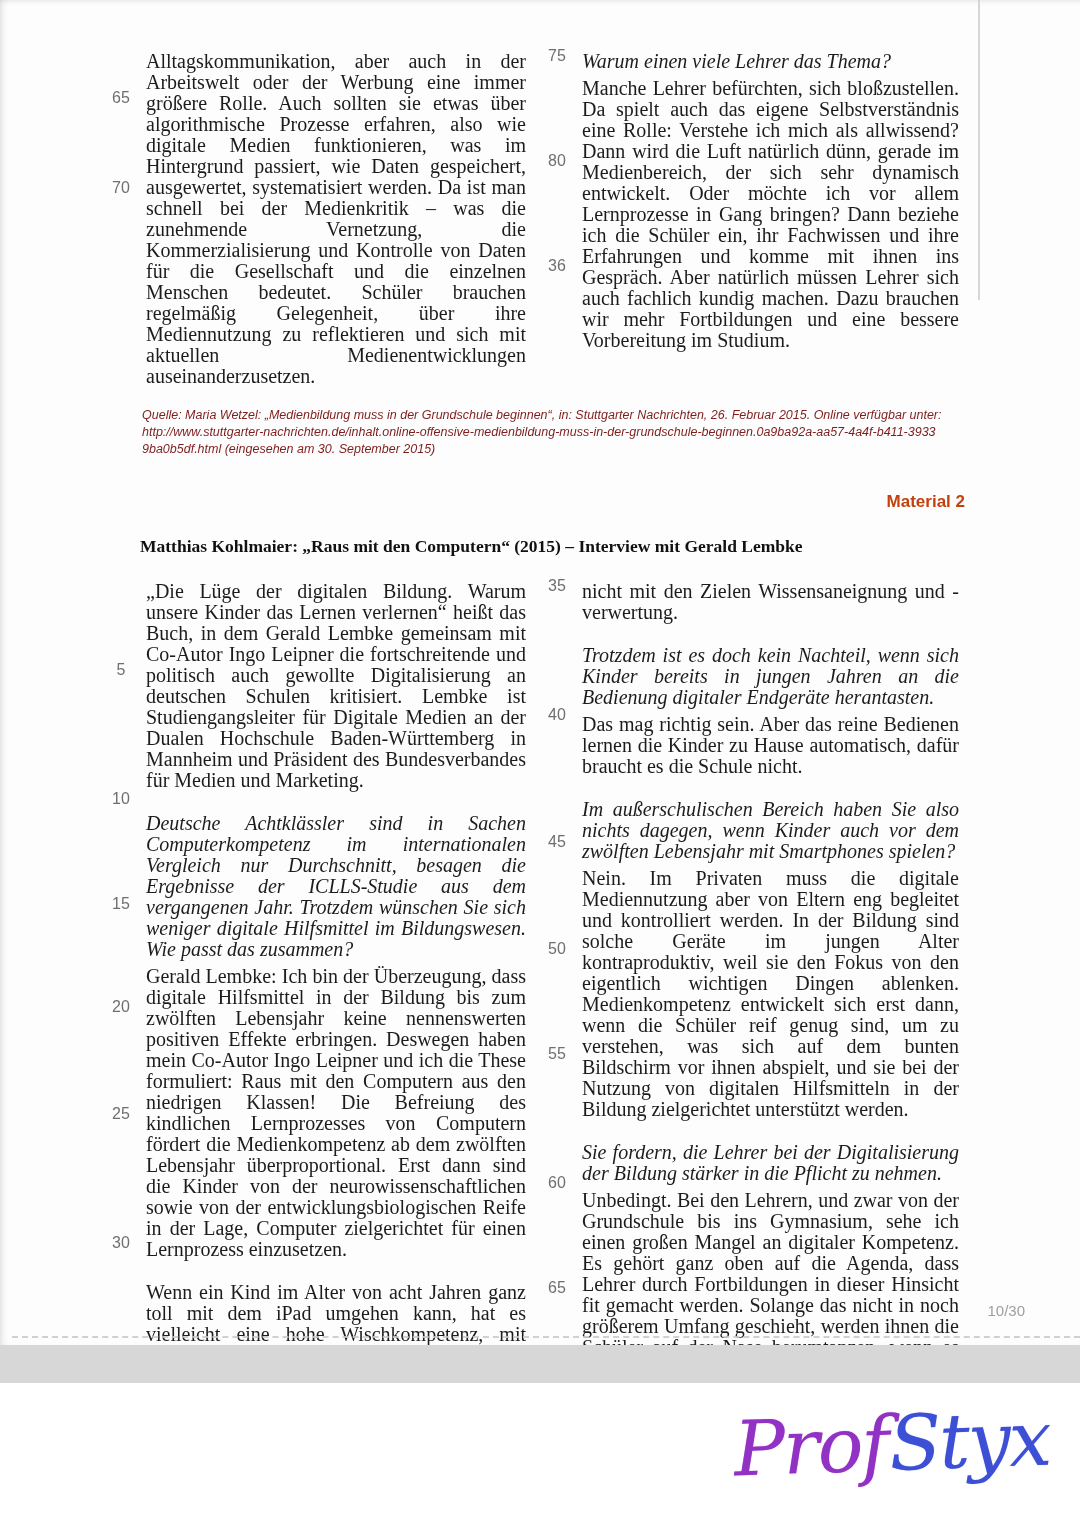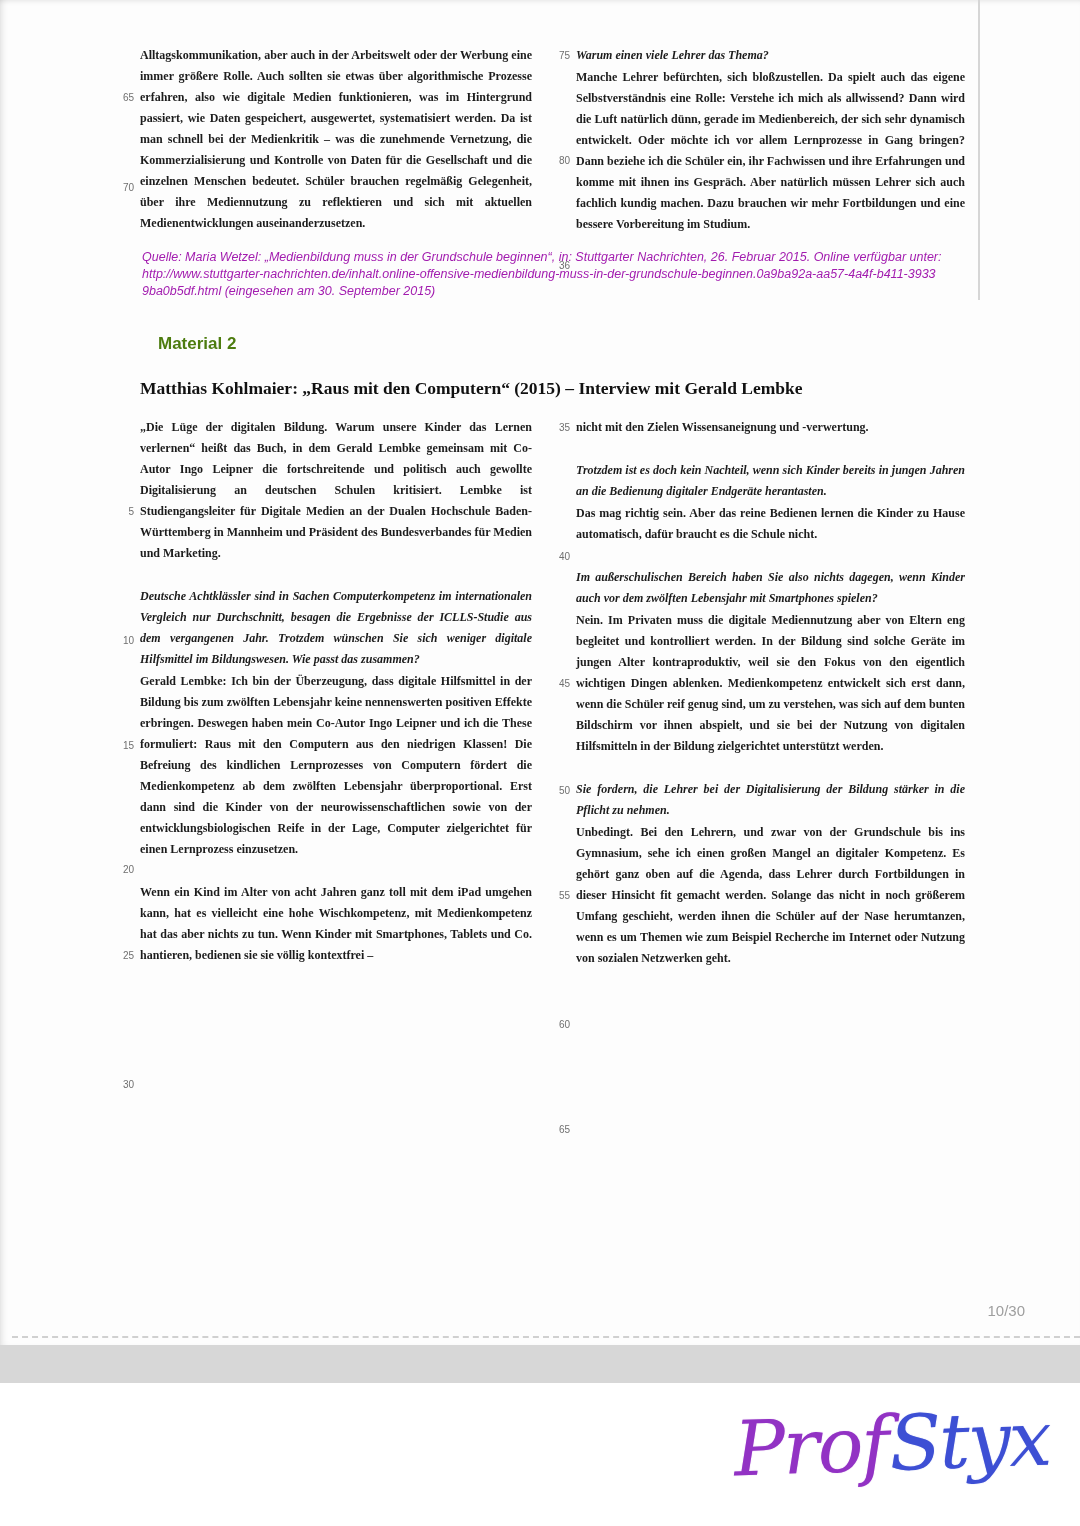--- a/index.html
+++ b/index.html
@@ -20,49 +20,49 @@
   .content {
     position:relative;
     padding:45px 115px 0 140px;
   }
   .cols { display:flex; gap:44px; }
   .col { position:relative; }
   .col.left  { width:392px; }
   .col.right { width:389px; }
 
   .par {
-    margin:0;
-    font-size:12px; line-height:21px;
+    margin:6px;
+    font-size:20px; line-height:21px;
     text-align:justify;
-    hyphens:auto;font-weight:bold; -webkit-hyphens:auto;
+    hyphens:auto; -webkit-hyphens:auto;
   }
   .q { font-style:italic; }
   .mb-gap   { margin-bottom:22px; }
   .mb-tight { margin-bottom:1px; }
 
   .lnum {
     position:absolute; left:-32px; width:26px;
-    text-align:right;
+    text-align:center;
     font-family:"Liberation Sans","DejaVu Sans",sans-serif;
-    font-size:10px; line-height:21px; color:#6f6f6f;
+    font-size:16px; line-height:21px; color:#6f6f6f;
   }
 
   .source {
     margin:14px 0 0 2px;
     max-width:800px;
     font-family:"Liberation Sans","DejaVu Sans",sans-serif;
     font-style:italic;
     font-size:12.5px; line-height:17px;
-    color:#a21caf;
+    color:#7f1d1d;
     word-break:break-all;
   }
   .material-heading {
-    margin:34px 0 0 18px;
+    margin:34px 0 0 0;
     font-family:"Liberation Sans","DejaVu Sans",sans-serif;
-    font-weight:bold; font-size:17px; color:#4d7c0f;
+    font-weight:bold; font-size:17px; color:#c2410c;text-align:right;
   }
   .interview-title {
     margin:24px 0 18px 0;
     font-weight:bold; font-size:17.5px; color:#111;
   }
 
   .page-number {
     position:absolute; right:55px; top:1302px;
     font-family:"Liberation Sans","DejaVu Sans",sans-serif;
     font-size:15px; color:#9e9e9e;
@@ -124,21 +124,21 @@
     <p class="source">Quelle: Maria Wetzel: „Medienbildung muss in der Grundschule beginnen“, in: Stuttgarter Nachrichten, 26. Februar 2015. Online verfügbar unter: http://www.stuttgarter-nachrichten.de/inhalt.online-offensive-medienbildung-muss-in-der-grundschule-beginnen.0a9ba92a-aa57-4a4f-b411-39339ba0b5df.html (eingesehen am 30. September 2015)</p>
 
     <h2 class="material-heading">Material 2</h2>
     <h3 class="interview-title">Matthias Kohlmaier: „Raus mit den Computern“ (2015) – Interview mit Gerald Lembke</h3>
 
     <section class="cols">
       <div class="col left">
         <span class="lnum" style="top:84px">5</span>
         <span class="lnum" style="top:213px">10</span>
         <span class="lnum" style="top:318px">15</span>
-        <span class="lnum" style="top:442px">20</span>
+        <span class="lnum" style="top:421px">20</span>
         <span class="lnum" style="top:528px">25</span>
         <span class="lnum" style="top:657px">30</span>
 
         <p class="par mb-gap">„Die Lüge der digitalen Bildung. Warum unsere Kinder das Lernen verlernen“ heißt das Buch, in dem Gerald Lembke gemeinsam mit Co-Autor Ingo Leipner die fortschreitende und politisch auch gewollte Digitalisierung an deutschen Schulen kritisiert. Lembke ist Studiengangsleiter für Digitale Medien an der Dualen Hochschule Baden-Württemberg in Mannheim und Präsident des Bundesverbandes für Medien und Marketing.</p>
         <p class="par q mb-tight">Deutsche Achtklässler sind in Sachen Computerkompetenz im internationalen Vergleich nur Durchschnitt, besagen die Ergebnisse der ICLLS-Studie aus dem vergangenen Jahr. Trotzdem wünschen Sie sich weniger digitale Hilfsmittel im Bildungswesen. Wie passt das zusammen?</p>
         <p class="par mb-gap">Gerald Lembke: Ich bin der Überzeugung, dass digitale Hilfsmittel in der Bildung bis zum zwölften Lebensjahr keine nennenswerten positiven Effekte erbringen. Deswegen haben mein Co-Autor Ingo Leipner und ich die These formuliert: Raus mit den Computern aus den niedrigen Klassen! Die Befreiung des kindlichen Lernprozesses von Computern fördert die Medienkompetenz ab dem zwölften Lebensjahr überproportional. Erst dann sind die Kinder von der neurowissenschaftlichen sowie von der entwicklungsbiologischen Reife in der Lage, Computer zielgerichtet für einen Lernprozess einzusetzen.</p>
         <p class="par">Wenn ein Kind im Alter von acht Jahren ganz toll mit dem iPad umgehen kann, hat es vielleicht eine hohe Wischkompetenz, mit Medienkompetenz hat das aber nichts zu tun. Wenn Kinder mit Smartphones, Tablets und Co. hantieren, bedienen sie sie völlig kontextfrei –</p>
       </div>
 
       <div class="col right">

